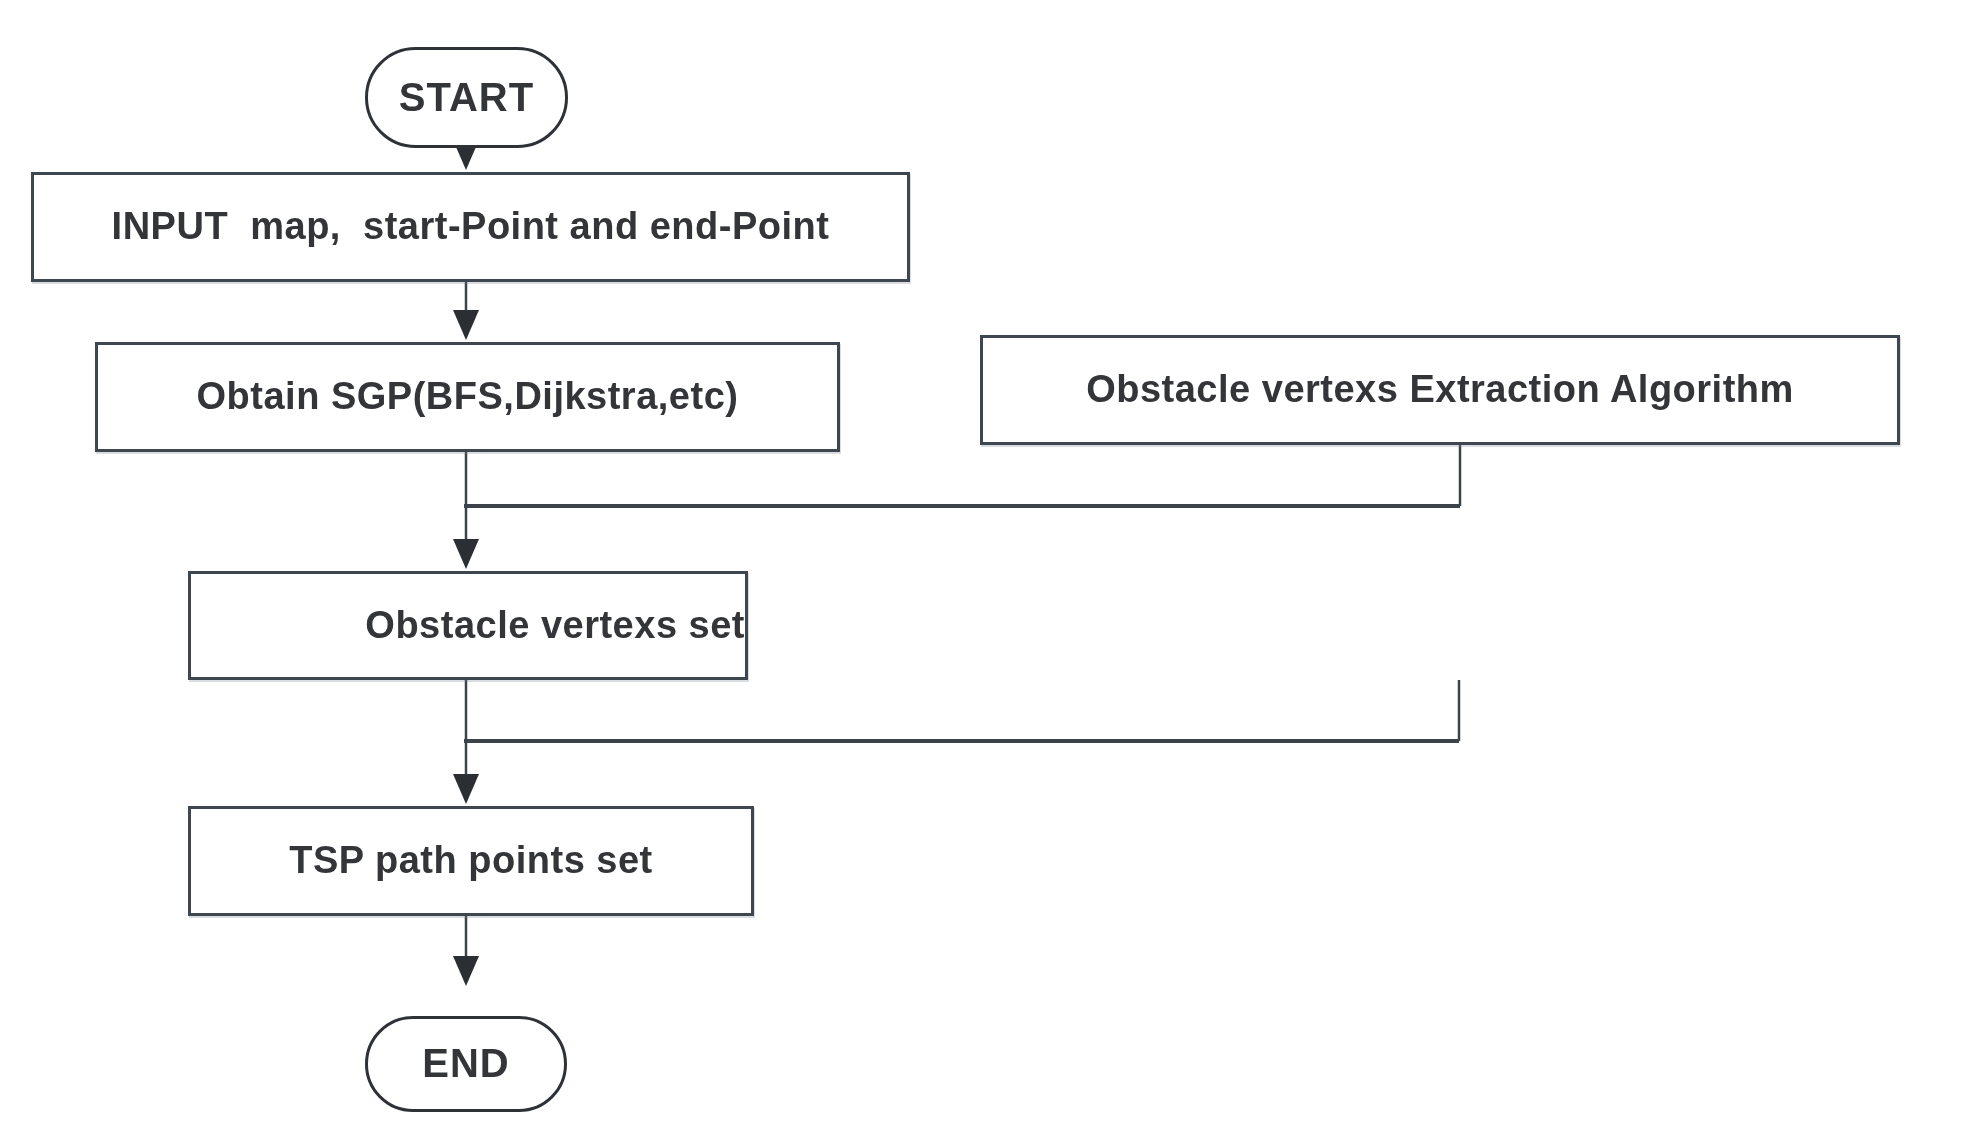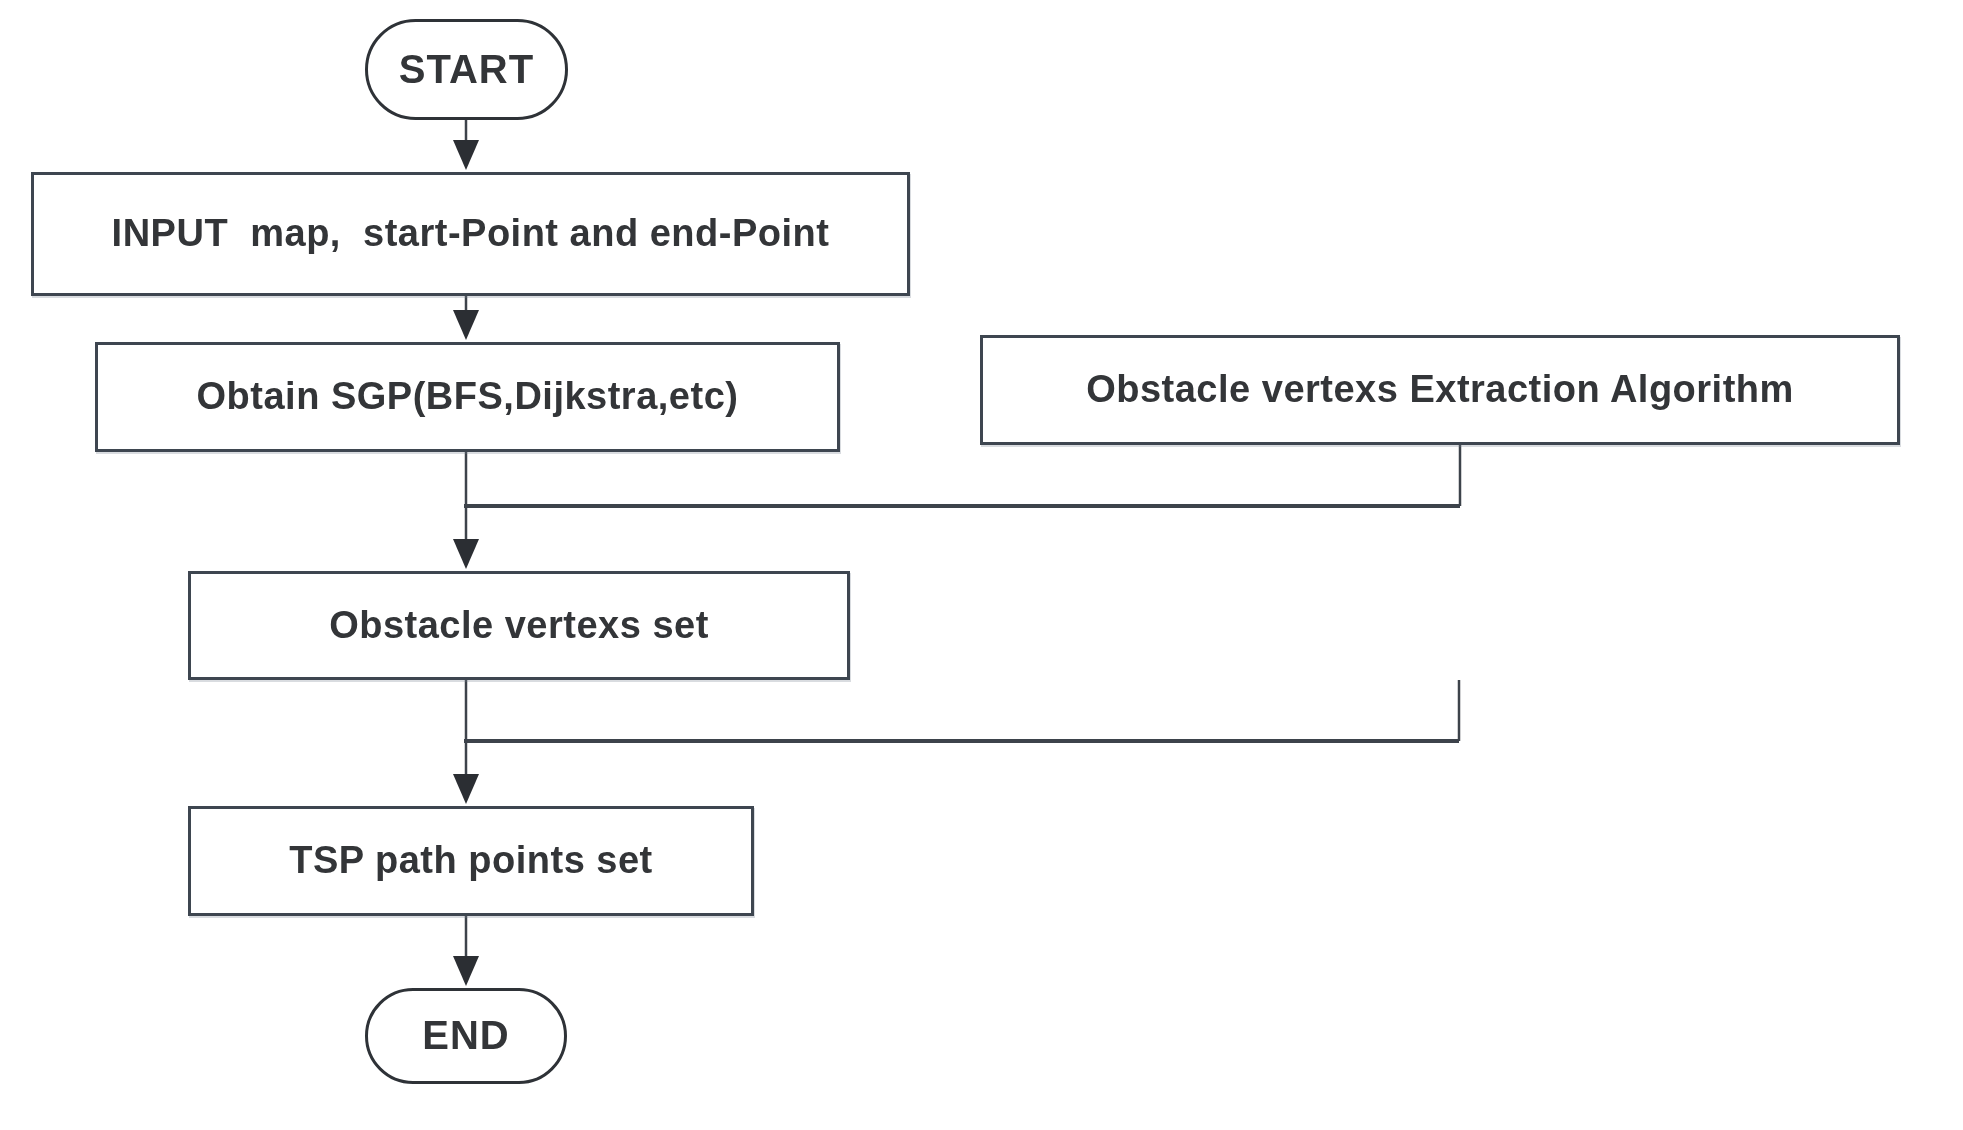--- a/index.html
+++ b/index.html
@@ -44,28 +44,29 @@
     color: var(--text);
     white-space: pre;
     letter-spacing: 0.5px;
     line-height: 1;
     padding-bottom: 2px;
   }
   .terminator {
     border-color: var(--terminator-border);
     border-radius: 52px;
     box-shadow: none;
+    margin-top: 28px;
   }
   .terminator .label { font-size: 40px; letter-spacing: 1px; }
 
   #n-start      { left: 365px; top: 19px;  width: 203px; height: 101px; }
-  #n-input      { left: 31px;  top: 172px; width: 879px; height: 124px; }
+  #n-input      { left: 31px;  top: 172px; width: 879px; height: 110px; }
   #n-obtain     { left: 95px;  top: 342px; width: 745px; height: 110px; }
   #n-extraction { left: 980px; top: 335px; width: 920px; height: 110px; }
-  #n-obstacle   { left: 188px; top: 571px; width: 662px; height: 109px; }
+  #n-obstacle   { left: 188px; top: 571px; width: 560px; height: 109px; justify-content: flex-end; }
   #n-improved   { left: 979px; top: 572px; width: 961px; height: 108px; }
   #n-tsp        { left: 188px; top: 806px; width: 566px; height: 110px; }
   #n-end        { left: 365px; top: 988px; width: 202px; height: 96px; }
 </style>
 </head>
 <body>
 
 <div class="canvas">
 
   <svg class="edges" viewBox="0 0 1963 1130" xmlns="http://www.w3.org/2000/svg">

